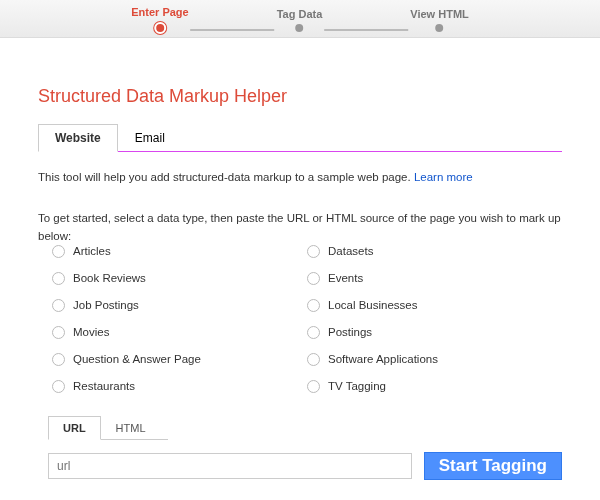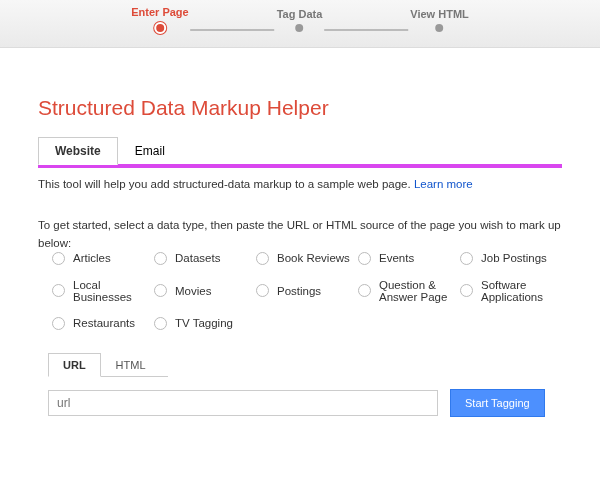--- a/index.html
+++ b/index.html
@@ -1,42 +1,42 @@
 <!DOCTYPE html>
 <html><head>
 <meta charset="utf-8">
 <style>
 *{margin:0;padding:0;box-sizing:border-box;font-family:Arial,Helvetica,sans-serif}
 body{width:600px;height:500px;background:#fff;overflow:hidden}
-.topbar{height:48px;background:linear-gradient(#f7f7f7,#eaeaea);border-bottom:1px solid #dcdcdc;position:relative}
+.topbar{height:38px;background:linear-gradient(#f7f7f7,#eaeaea);border-bottom:1px solid #dcdcdc;position:relative}
 .steps{position:absolute;left:50%;transform:translateX(-50%);top:6px;display:flex;align-items:center}
 .step{display:flex;flex-direction:column;align-items:center;position:relative}
 .step-label{font-size:11px;font-weight:bold;color:#777;margin-bottom:4px;white-space:nowrap}
 .step.active .step-label{color:#dd4b39}
 .step-dot{width:8px;height:8px;border-radius:50%;background:#999;position:relative;z-index:2}
 .step.active .step-dot{width:12px;height:12px;background:#dd4b39;border:2px solid #fff;box-shadow:0 0 0 1px #dd4b39}
 .step-line{width:84px;height:2px;background:#bbb;margin:0 2px;align-self:flex-end;margin-bottom:3px}
 .content{padding:48px 38px 0 38px}
-h1{font-size:21px;font-weight:normal;color:#dd4b39;margin-bottom:16px}
-.tabs{display:flex;border-bottom:4px solid #d946ef;margin-bottom:8px}
+h1{font-size:18px;font-weight:normal;color:#dd4b39;margin-bottom:16px}
+.tabs{display:flex;border-bottom:1px solid #d946ef;margin-bottom:17px}
 .tab{padding:6px 16px;font-size:12px;color:#000000;border:1px solid transparent;border-bottom:none;cursor:pointer;position:relative;top:1px}
 .tab.active{border-color:#ccc;background:#fff;border-bottom:1px solid #fff;color:#333;font-weight:bold}
 .intro{font-size:11.5px;color:#333;margin-bottom:24px;line-height:1.5}
 .intro a{color:#1155cc;text-decoration:none}
 .desc{font-size:11.5px;color:#333;margin-bottom:0;line-height:1.5}
-.types{display:grid;grid-template-columns:repeat(5,1fr);gap:14px 0;margin-bottom:22px;padding-left:14px}
+.types{display:grid;grid-template-columns:repeat(2,1fr);gap:14px 0;margin-bottom:22px;padding-left:14px}
 .type{display:flex;align-items:center;gap:8px;cursor:pointer}
 .radio{width:13px;height:13px;border:1px solid #bbb;border-radius:50%;flex-shrink:0}
 .type-label{font-size:11.5px;color:#333}
 .subtabs{display:flex;border-bottom:1px solid #ccc;margin-bottom:12px;margin-left:10px;width:120px}
 .subtab{padding:5px 14px;font-size:11px;color:#555;border:1px solid transparent;border-bottom:none;cursor:pointer;position:relative;top:1px}
 .subtab.active{border-color:#ccc;background:#fff;border-bottom:1px solid #fff;font-weight:bold;color:#333}
 .inputrow{display:flex;gap:12px;align-items:center;padding-left:10px}
 .urlinput{flex:1;max-width:390px;height:26px;border:1px solid #ccc;padding:0 8px;font-size:12px;color:#999}
-.startbtn{height:28px;padding:0 14px;background:#4d90fe;color:#fff;border:1px solid #3079ed;font-size:11px;font-weight:normal;cursor:pointer}
+.startbtn{height:28px;padding:0 14px;background:#4d90fe;color:#fff;border:1px solid #3079ed;font-size:17px;font-weight:bold;cursor:pointer}
 </style>
 </head>
 <body>
 
 <div class="topbar">
   <div class="steps">
     <div class="step active">
       <span class="step-label">Enter Page</span>
       <span class="step-dot"></span>
     </div>

